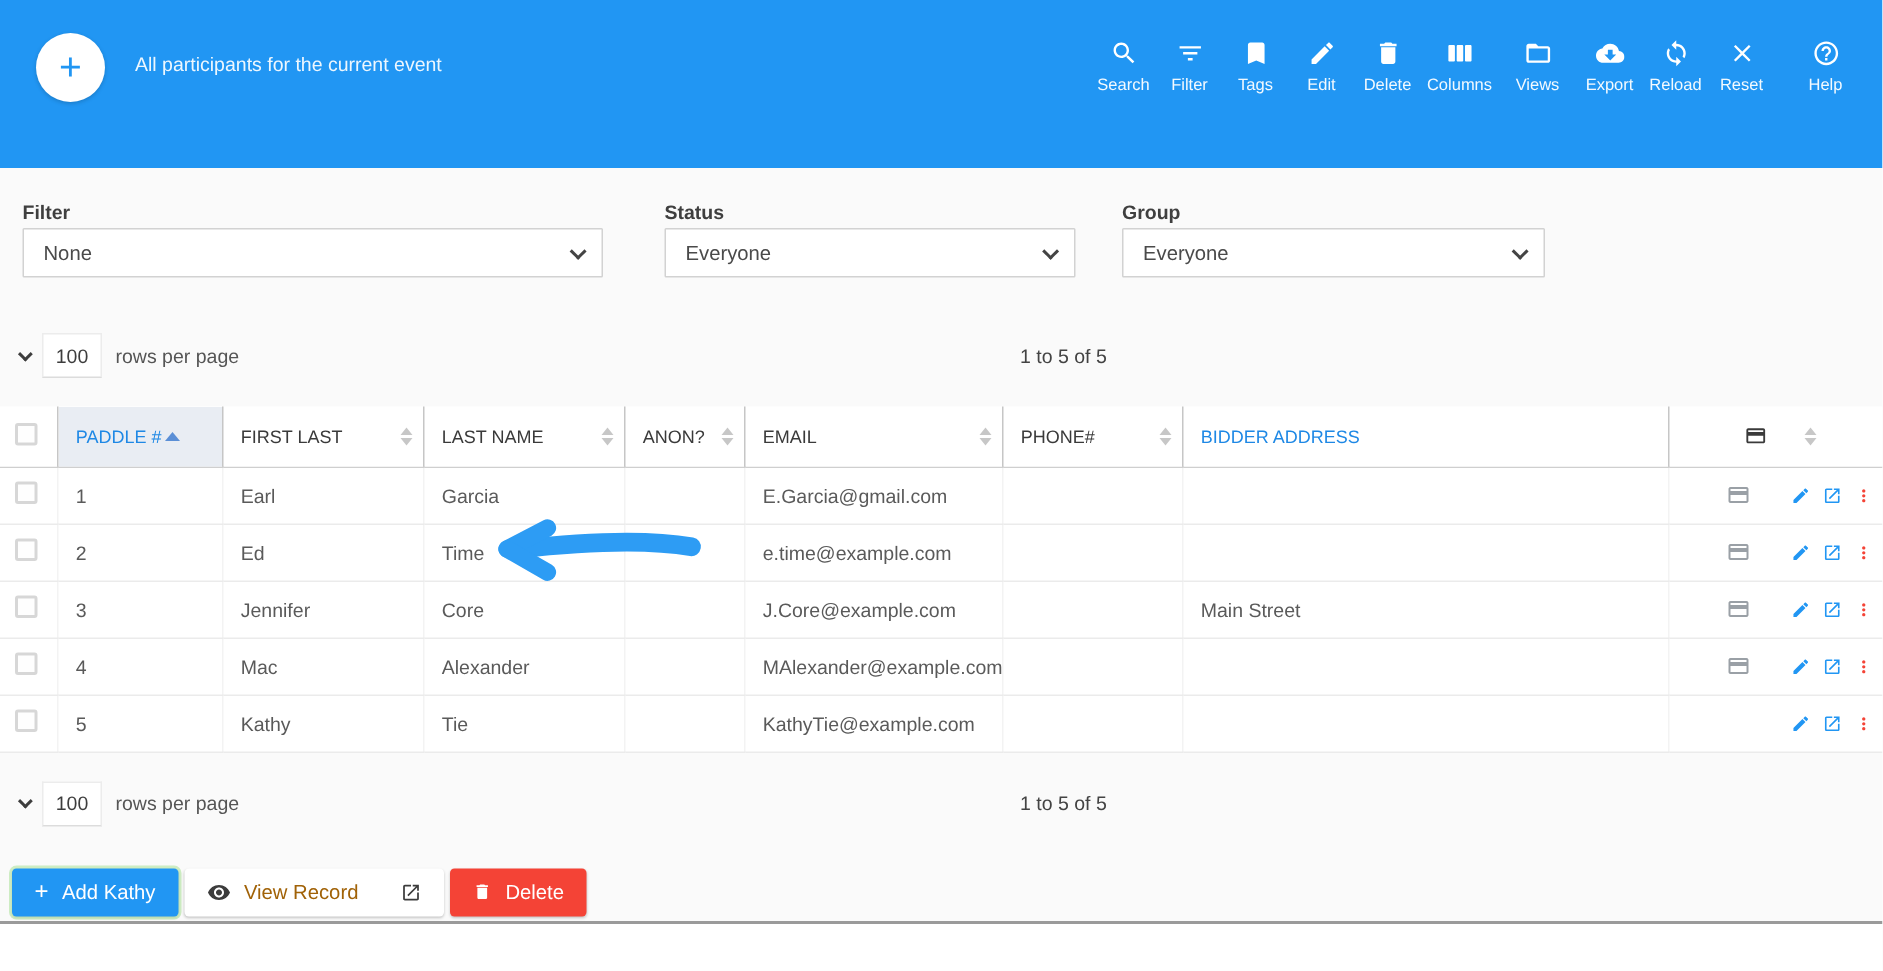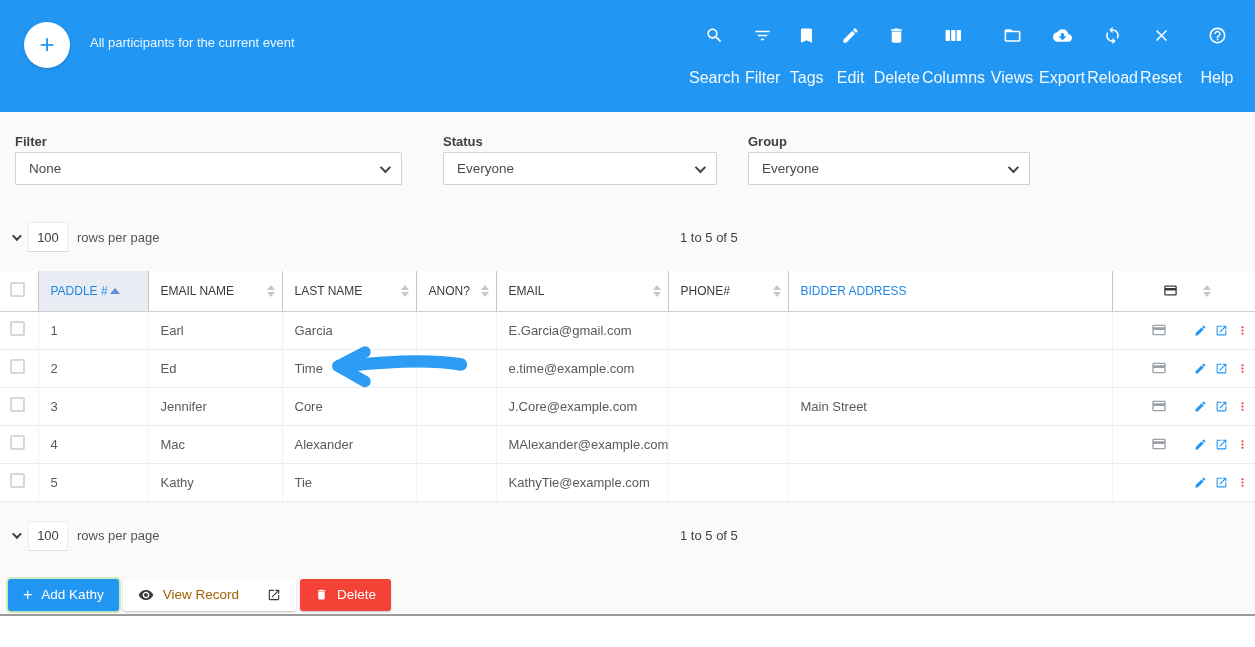--- a/index.html
+++ b/index.html
@@ -13,21 +13,21 @@
   .add-circle span { color:#2196f3; font-size:26px; font-weight:300; line-height:1; margin-top:-2px; }
   .header-titles { position:absolute; left:90px; top:28px; color:#fff; }
   .header-titles h1 { font-size:20px; font-weight:400; letter-spacing:.2px; }
   .header-titles .sub { font-size:13px; margin-top:7px; color:rgba(255,255,255,.92);text-align:right; }
 
   .toolbar { position:absolute; right:16px; top:26px; display:flex; align-items:flex-start; }
   .tb-item { display:flex; flex-direction:column; align-items:center; min-width:44px; padding:0 1px; cursor:pointer; }
   .tb-item.wide { min-width:52px; }
   .tb-item.gap-left { margin-left:12px; }
   .tb-icon { width:19px; height:19px; fill:#ffffff; }
-  .tb-label { margin-top:24px; font-size:16px; color:rgba(255,255,255,.95); white-space:nowrap; }
+  .tb-label { margin-top:6px; font-size:11px; color:rgba(255,255,255,.95); white-space:nowrap; }
 
   
   .filters { position:relative; height:106px; background:#fafafa; }
   .filter-group { position:absolute; top:22px; }
   .filter-group .flabel { font-size:13px; font-weight:bold; color:#3f3f3f; }
   .selectbox { margin-top:3px; height:33px; background:#fff; border:1px solid #d2d2d2; border-radius:1px; display:flex; align-items:center; justify-content:space-between; padding:0 13px; font-size:13.5px; color:#4a4a4a; cursor:pointer; }
   .chev { width:8px; height:8px; border-right:2px solid #444; border-bottom:2px solid #444; transform:rotate(45deg) translateY(-2px); }
   .fg-filter { left:15px; width:387px; }
   .fg-status { left:443px; width:274px; }
   .fg-group  { left:748px; width:282px; }
@@ -206,21 +206,21 @@
         <col style="width:143px">
     </colgroup>
     <thead>
       <tr>
         <th class="th-check"><span class="checkbox"></span></th>
         <th class="th-blue th-sorted">
           <span>PADDLE #</span>
           <span class="asc-arrow"></span>
         </th>
         <th>
-          <span>EMAIL NAME</span>
+          <span>FIRST LAST</span>
           <span class="sort">
               <span class="up"></span>
               <span class="dn"></span>
             </span>
         </th>
         <th>
           <span>LAST NAME</span>
           <span class="sort">
               <span class="up"></span>
               <span class="dn"></span>

